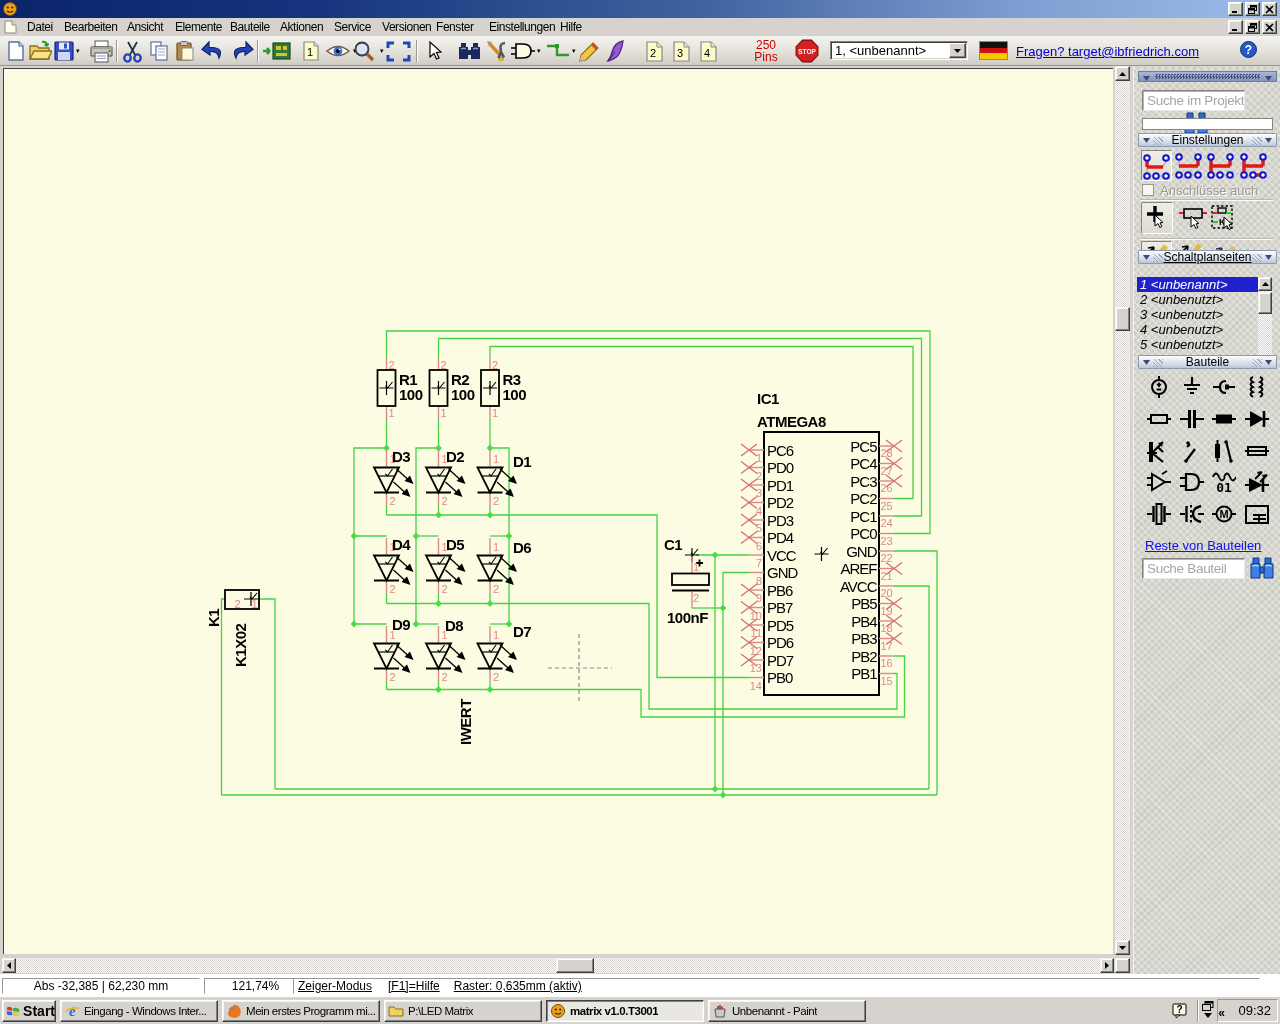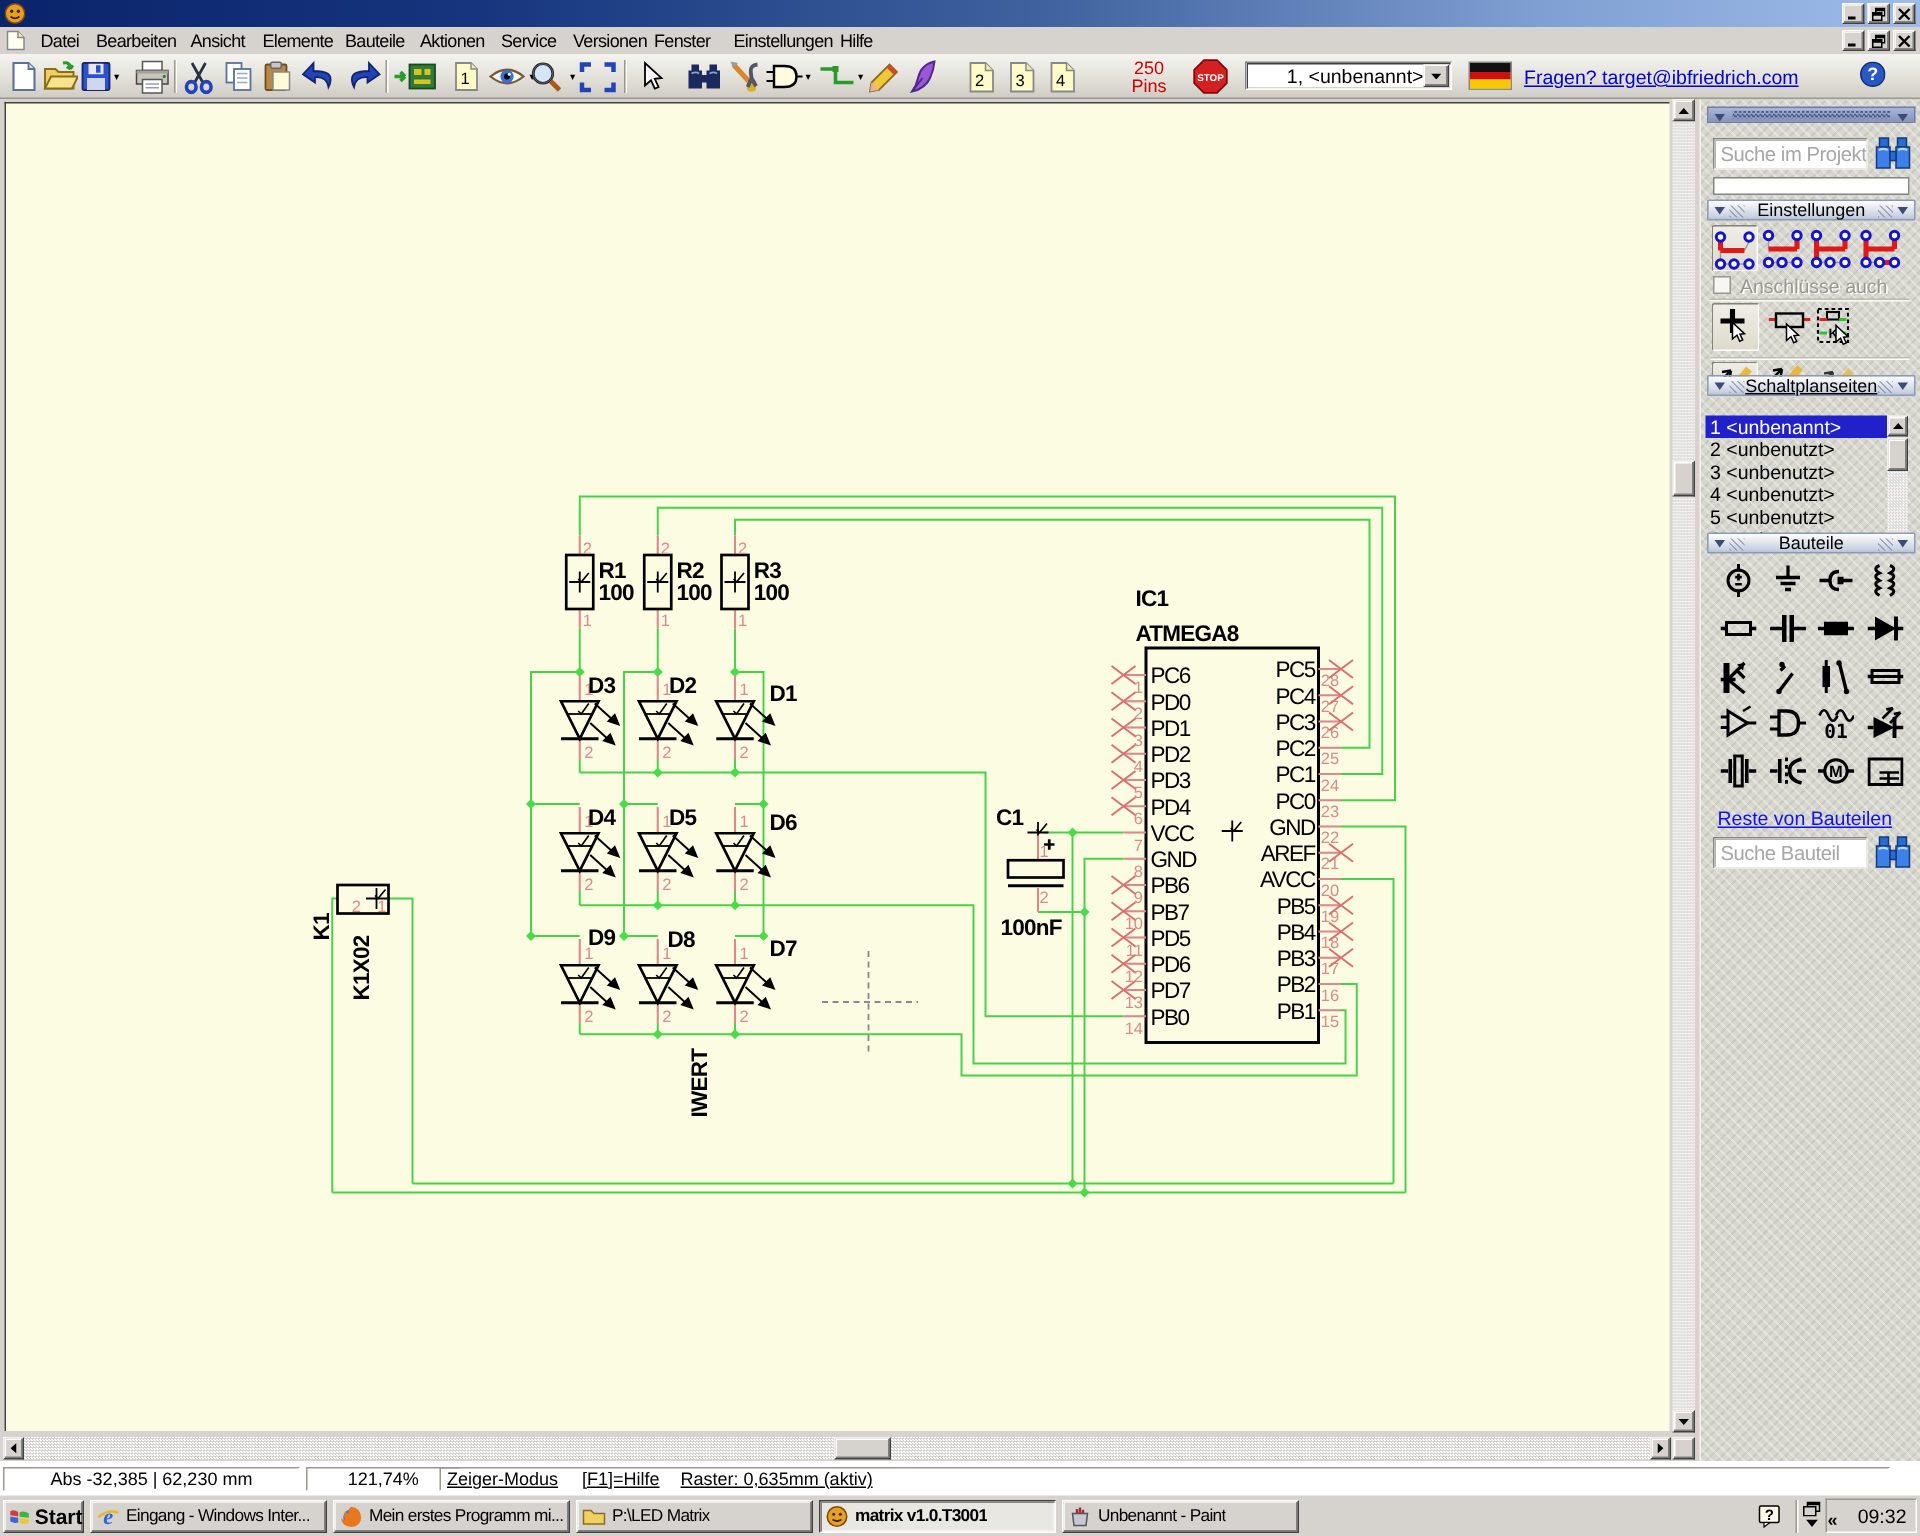--- a/index.html
+++ b/index.html
@@ -86,21 +86,21 @@
     box-shadow:inset 1px 1px 0 #b4b4ac; color:#a6a6a6; font-size:13.5px; letter-spacing:-0.3px; padding-left:4px; display:flex; align-items:center; white-space:nowrap; overflow:hidden; }
   .binoc { margin-left:5px; }
 
   #proj-listbox { position:absolute; left:8px; top:52px; width:131px; height:12px; background:#fff; border:1px solid #848484; }
 
   .tool-ico { position:absolute; }
   .tool-ico.pressed { background:linear-gradient(180deg,#efeee6,#dddacd); border:1px solid; border-color:#86837b #fdfdfb #fdfdfb #86837b; border-radius:2px; }
   .sb-sepline { position:absolute; left:6px; width:133px; height:2px; border-top:1px solid #b9b9b1; border-bottom:1px solid #fcfcf8; }
 
   #sps-list { position:absolute; left:3px; top:211px; width:121px; height:79px; font-size:13px; }
-  .sps-item { height:15px; line-height:15px; padding-left:3px; white-space:nowrap; color:#000; }
+  .sps-item { height:15px; line-height:15px; padding-left:3px; white-space:nowrap; color:#000;font-style:italic; }
   .sps-item.sel { background:#2121cc; color:#fff; }
   #sps-scroll { position:absolute; left:124px; top:211px; width:14px; height:79px; }
   #sps-scroll .sb-trough { position:absolute; left:0; top:0; width:14px; height:79px; }
   #sps-up { left:0; top:0; width:14px; height:14px; }
   #sps-thumb { position:absolute; left:0; top:15px; width:14px; height:22px; background:#d6d3ce; border:1px solid; border-color:#f4f2ee #404040 #404040 #f4f2ee; box-shadow:inset -1px -1px 0 #808080, inset 1px 1px 0 #fff; }
 
   #bt-grid { position:absolute; left:6px; top:308px; width:133px; }
   .bt-ico { position:absolute; width:26px; height:26px; display:flex; align-items:center; justify-content:center; }
   #reste-link { position:absolute; left:11px; top:472px; font-size:13px; color:#1111ee; text-decoration:underline; white-space:nowrap; }
 
@@ -379,21 +379,21 @@
     <div id="pins-badge" style="position: absolute; left: 741px; top: 3px; width: 50px;">
       <div>250</div>
       <div>Pins</div>
     </div>
     <div class="tb-btn" style="left: 795px;">
       <svg width="24" height="24" viewBox="0 0 22 22">
         <polygon points="7,1 15,1 21,7 21,15 15,21 7,21 1,15 1,7" fill="#d42020" stroke="#7c0808"></polygon>
         <text x="11" y="13.5" font-size="6" font-weight="bold" text-anchor="middle" fill="#fff">STOP</text>
       </svg>
     </div>
-    <div id="page-combo" style="position: absolute; left: 830px; top: 5px; text-align: right;">
+    <div id="page-combo" style="position: absolute; left: 830px; top: 5px;">
       <span id="page-combo-text">1, &lt;unbenannt&gt;</span>
       <span id="combo-arrow">
         <svg width="7" height="4" viewBox="0 0 7 4">
           <path d="M0 0 L7 0 L3.5 4 Z" fill="#000"></path>
         </svg>
       </span>
     </div>
     <div id="flag-de" style="position: absolute; left: 979px; top: 5px;">
       <div style="background:#111"></div>
       <div style="background:#d01010"></div>
@@ -806,21 +806,21 @@
 <div id="sidebar">
     <div id="hdr-top">
       <svg class="hdr-arrow" style="left:3px" viewBox="0 0 9 7">
         <path d="M1 1 L8 1 L4.5 6 Z" fill="#3c4c74"></path>
       </svg>
       <div class="dots"></div>
       <svg class="hdr-arrow" style="right:3px" viewBox="0 0 9 7">
         <path d="M1 1 L8 1 L4.5 6 Z" fill="#3c4c74"></path>
       </svg>
     </div>
-    <div class="search-row" style="top:24px;">
+    <div class="search-row" style="top:24px;flex-direction:column;">
       <div class="search-input">
         <span>Suche im Projekt</span>
       </div>
       <svg class="binoc" width="24" height="25" viewBox="0 0 24 25">
         <path d="M3 2 h6 v6 h-6 z M15 2 h6 v6 h-6 z" fill="#2a6ad4" stroke="#123a7c"></path>
         <path d="M1 8 h9 v14 h-9 z" fill="#3c80e8" stroke="#123a7c"></path>
         <path d="M14 8 h9 v14 h-9 z" fill="#3c80e8" stroke="#123a7c"></path>
         <rect x="10" y="11" width="4" height="6" fill="#2a6ad4" stroke="#123a7c"></rect>
         <path d="M2.5 10 q3 -1.5 6 0 M15.5 10 q3 -1.5 6 0" stroke="#bcd6fa" stroke-width="1.4" fill="none"></path>
       </svg>

